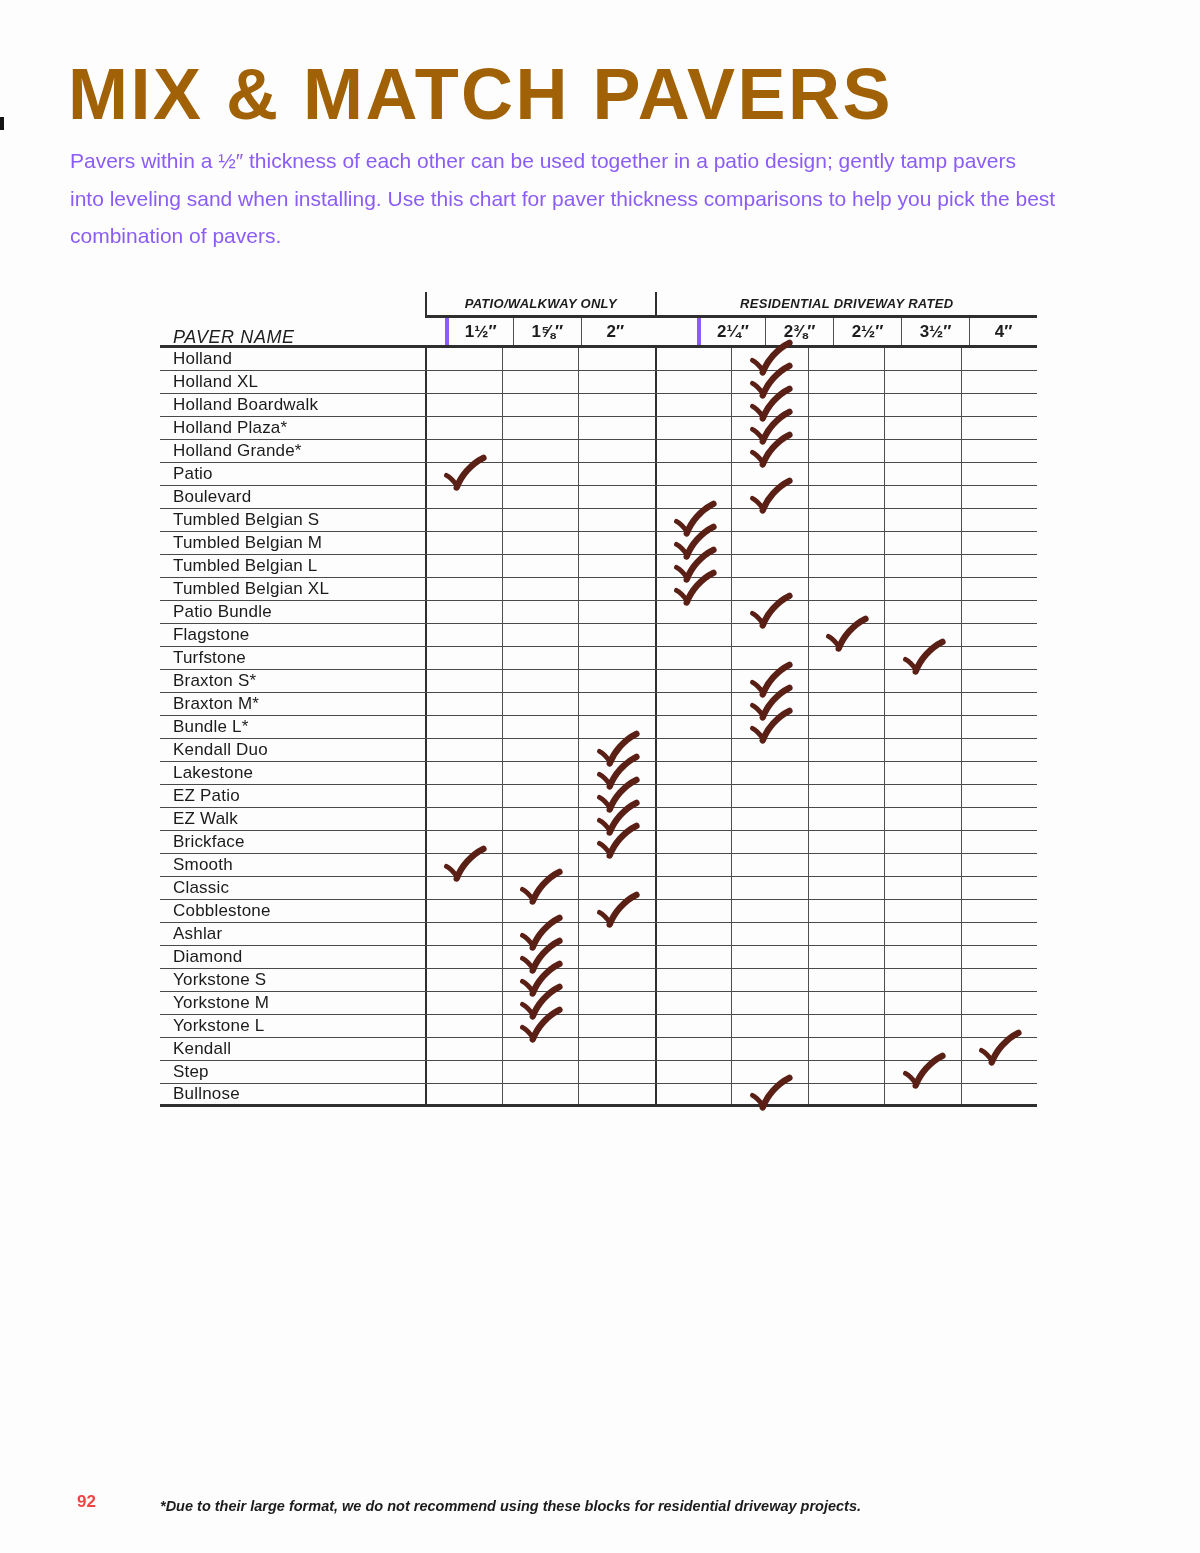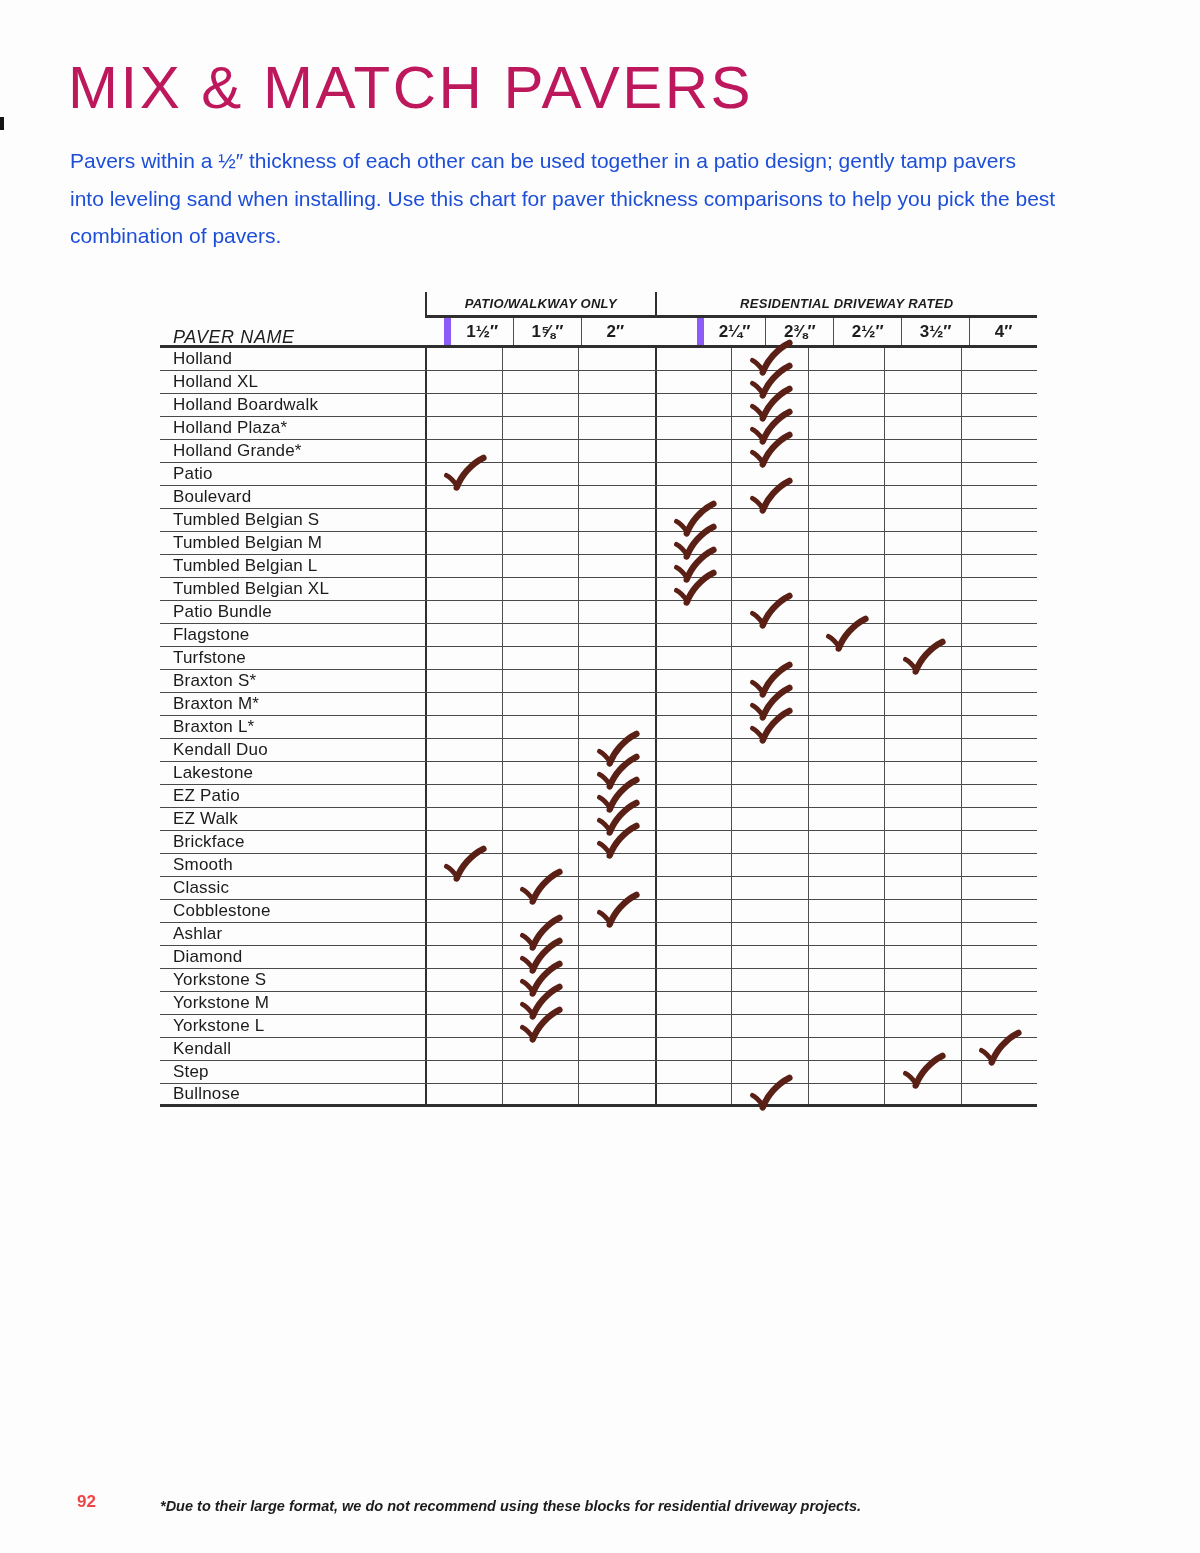--- a/index.html
+++ b/index.html
@@ -6,24 +6,24 @@
   body { background:#e8e8e8; font-family:"Liberation Sans","DejaVu Sans",sans-serif; }
   .page {
     position:relative; width:1200px; height:1553px;
     background:#fdfdfd; color:#1d1d1d; overflow:hidden;
     font-family:"Liberation Sans","DejaVu Sans",sans-serif;
   }
   .edge-mark { position:absolute; left:0; top:117px; width:4px; height:13px; background:#141414; }
 
   .title {
     position:absolute; left:68px; top:53px;
-    font-size:60px; font-weight:400; letter-spacing:2.5px;
-    color:#be185d; white-space:nowrap;
-  }
-  .intro { position:absolute; left:70px; top:142px; font-size:21px; color:#1d4ed8; }
+    font-size:72px; font-weight:700; letter-spacing:2.5px;
+    color:#a16207; white-space:nowrap;
+  }
+  .intro { position:absolute; left:70px; top:142px; font-size:21px; color:#8b5cf6; }
   .intro .line { height:37.5px; line-height:37.5px; white-space:nowrap; }
 
   .ptable { position:absolute; left:160px; top:292px; width:877px; }
 
   .groups-row { display:flex; height:26px; }
   .g-spacer { width:265px; }
   .group-cell {
     height:100%; box-sizing:border-box;
     display:flex; align-items:center; justify-content:center;
     font-size:13px; font-style:italic; font-weight:700; letter-spacing:0.3px;
@@ -37,21 +37,21 @@
   .name-h {
     width:265px; box-sizing:border-box; display:flex; align-items:center;
     padding-left:13px; font-style:italic; font-size:18px; letter-spacing:0.6px;
     white-space:nowrap;
     margin-top:12px;
   }
   .col-h {
     width:76.5px; box-sizing:border-box; display:flex; align-items:center; justify-content:center;
     font-weight:700; font-size:17px; border-left:1.4px solid #4f4f4f; white-space:nowrap;
   }
-  .col-h.group-edge { border-left:7px solid #8b5cf6;margin-left:48px; }
+  .col-h.group-edge { border-left:4px solid #8b5cf6;margin-left:48px; }
 
   .tbody .row { display:flex; height:23px; box-sizing:border-box; border-bottom:1.5px solid #4a4a4a; }
   .tbody .row:last-child { border-bottom:3px solid #2f2f2f; }
   .name-c {
     width:265px; box-sizing:border-box; display:flex; align-items:center;
     padding-left:13px; font-size:17px; letter-spacing:0.2px; white-space:nowrap; color:#1b1b1b;
   }
   .cell { width:76.5px; box-sizing:border-box; position:relative; border-left:1.4px solid #4f4f4f; }
   .cell.group-edge { border-left:2px solid #2f2f2f; }
 
@@ -391,21 +391,21 @@
                 <path d="M5 21.5 C9 23.5 13 28 16.5 33" stroke-width="5"></path>
                 <path d="M15.5 34 C20 22 30.5 9.5 43 3.5" stroke-width="6.5"></path>
               </svg>
             </span>
           </div>
           <div class="cell"></div>
           <div class="cell"></div>
           <div class="cell"></div>
         </div>
         <div class="row">
-          <div class="name-c">Braxton L*</div>
+          <div class="name-c">Bundle L*</div>
           <div class="cell group-edge"></div>
           <div class="cell"></div>
           <div class="cell"></div>
           <div class="cell group-edge"></div>
           <div class="cell">
             <span class="check-icon">
               <svg viewBox="0 0 46 38">
                 <path d="M5 21.5 C9 23.5 13 28 16.5 33" stroke-width="5"></path>
                 <path d="M15.5 34 C20 22 30.5 9.5 43 3.5" stroke-width="6.5"></path>
               </svg>

